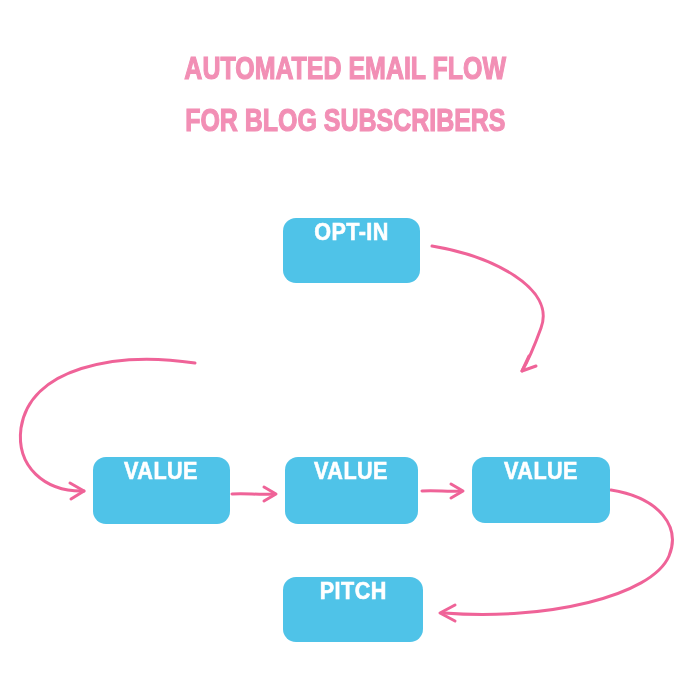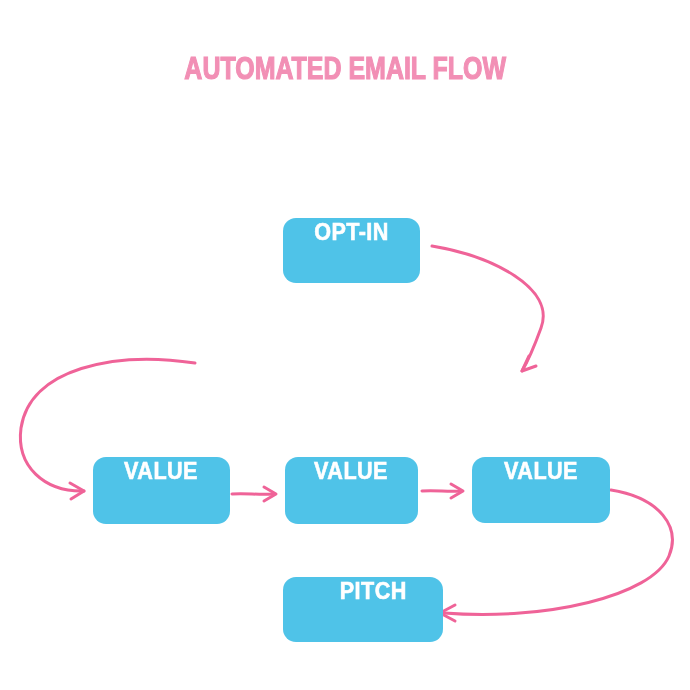--- a/index.html
+++ b/index.html
@@ -55,21 +55,21 @@
     display: inline-block;
     transform: scaleX(0.9);
     transform-origin: center;
     white-space: nowrap;
   }
   .node-opt-in           { left: 283px; top: 218px; width: 137px; height: 65px; }
   .node-personal-welcome { left: 197px; top: 337px; width: 308px; height: 68px; }
   .node-value-1          { left:  93px; top: 457px; width: 137px; height: 67px; }
   .node-value-2          { left: 285px; top: 457px; width: 133px; height: 67px; }
   .node-value-3          { left: 472px; top: 457px; width: 138px; height: 66px; }
-  .node-pitch            { left: 283px; top: 577px; width: 140px; height: 65px; padding-left: 20px; }
+  .node-pitch            { left: 283px; top: 577px; width: 140px; height: 65px; }
   svg.edges {
     position: absolute;
     left: 0;
     top: 0;
     width: 690px;
     height: 690px;
     pointer-events: none;
   }
   svg.edges path {
     fill: none;
@@ -79,20 +79,21 @@
     stroke-linejoin: round;
   }
 </style>
 </head>
 <body>
 
 <div class="canvas">
 
   <div class="title">
     <span class="line"><span class="squeeze">AUTOMATED EMAIL FLOW</span></span>
+    <span class="line"><span class="squeeze">FOR BLOG SUBSCRIBERS</span></span>
   </div>
 
   <svg class="edges" viewBox="0 0 690 690">
 
     <path d="M 432 246 C 492 256 556 288 541 328 C 533 350 528 361 522 371"></path>
     <path d="M 529 356 L 522 371 L 536 366"></path>
 
     <path d="M 195 363 C 115 351 30 368 21 428 C 16 466 44 492 84 491"></path>
     <path d="M 70 483 L 84 491 L 71 499"></path>
 

